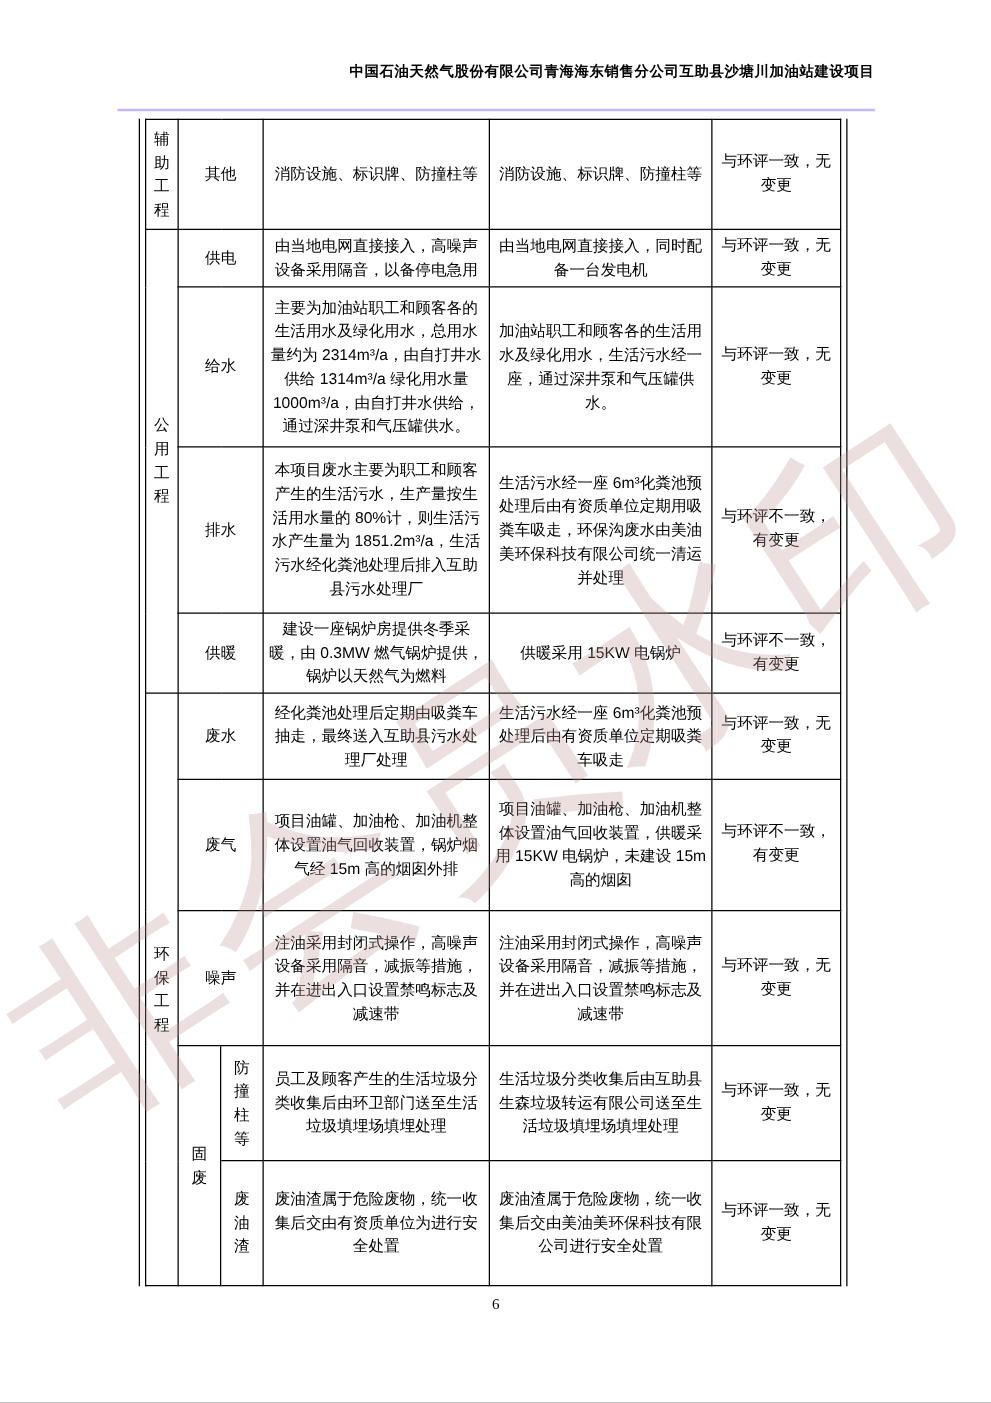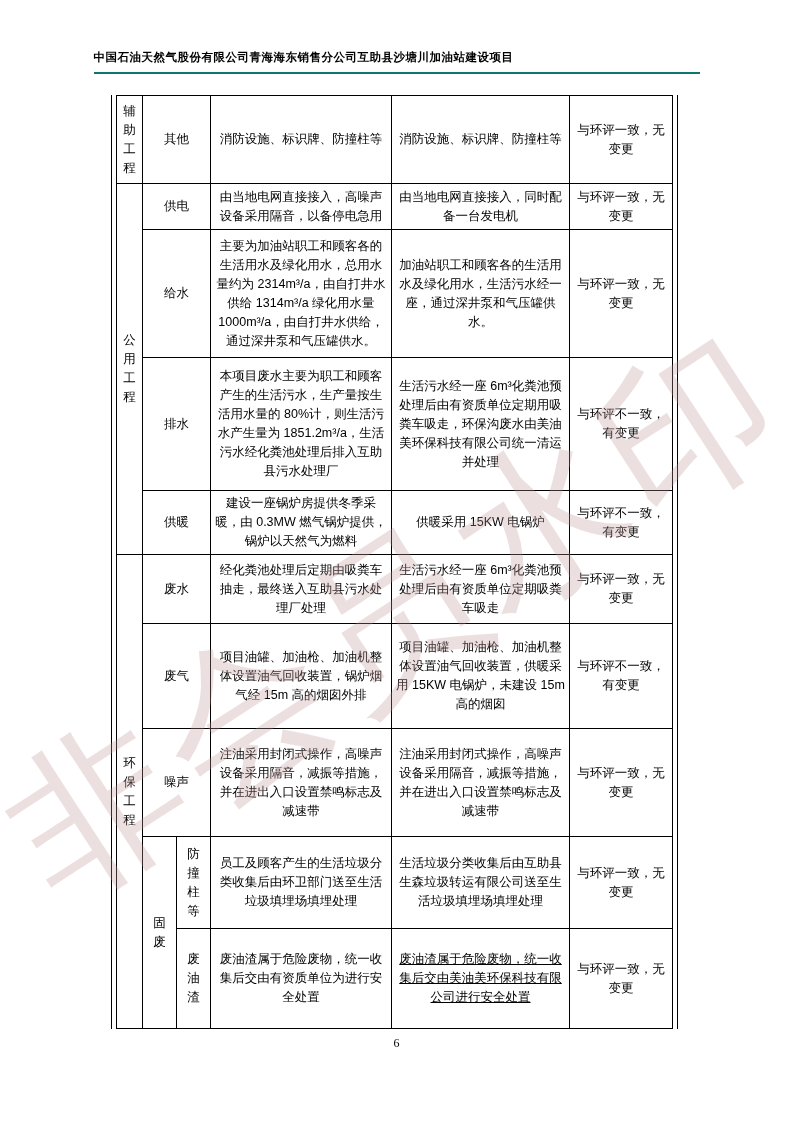--- a/index.html
+++ b/index.html
@@ -9,26 +9,26 @@
     background:#ffffff;
     overflow:hidden;
     font-family:"Liberation Sans", sans-serif;
     color:#000;
   }
   .doc-header{
     position:absolute;
     top:50px;left:50%;
     transform:translateX(-50%);
     width:606px;
-    text-align:left;
+    text-align:right;
     font-size:11.5px;
     font-weight:bold;
     letter-spacing:0.5px;
-    padding-bottom:7px;
-    border-bottom:2px solid #0f766e;
+    padding-bottom:22px;
+    border-bottom:2px solid #c4b5fd;
   }
   .tbl-wrap{
     position:absolute;
     top:95px;left:111px;
     padding:0 4px;
     border-left:1px solid #000;
     border-right:1px solid #000;
   }
   table.cmp{
     border-collapse:collapse;
@@ -40,22 +40,22 @@
     padding:2px 4px;
     font-size:12.5px;
     line-height:19px;
     text-align:center;
     vertical-align:middle;
     overflow:hidden;
   }
   td.cat{line-height:21px;padding:2px 1px;}
   td.subcat{line-height:21px;padding:2px 1px;}
   .v{display:inline-block;width:1.05em;word-break:break-all;text-align:center;}
-  td.concl{padding:2px 8px;}
-  td.ta-left{text-align:left;text-decoration:underline;}
+  td.concl{padding:2px 8px;font-family:Liberation Mono, monospace;}
+  td.ta-left{text-align:left;}
   .watermark{
     position:absolute;
     top:618px;left:50%;
     transform:translate(-50%,-50%) rotate(-33deg);
     font-size:168px;
     letter-spacing:8px;
     white-space:nowrap;
     color:rgba(192,148,148,0.30);
     z-index:3;
     pointer-events:none;

